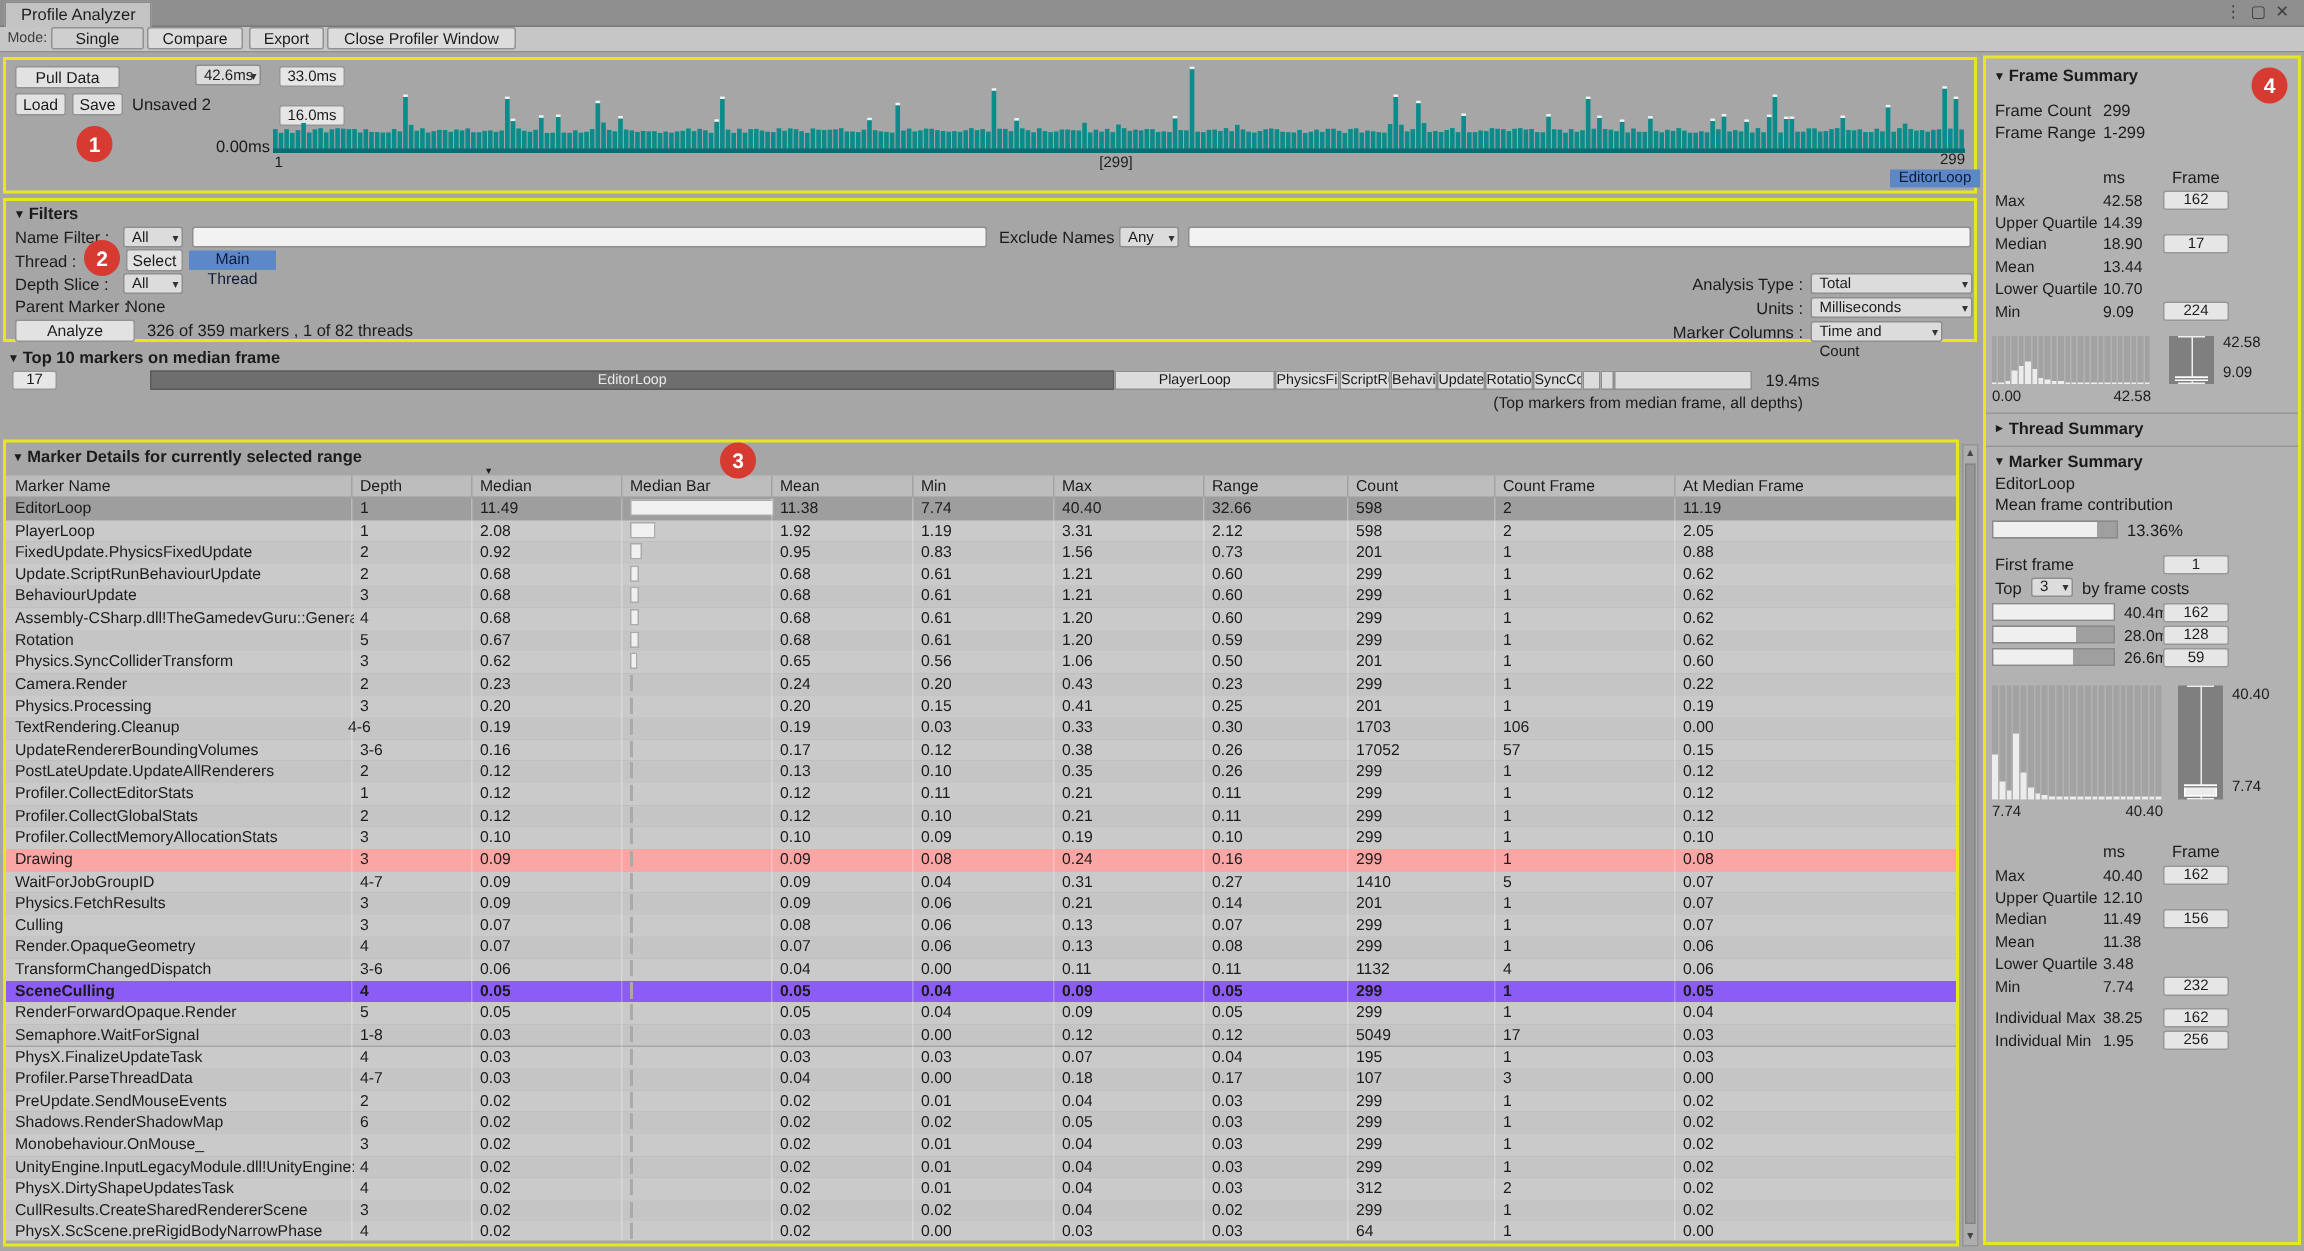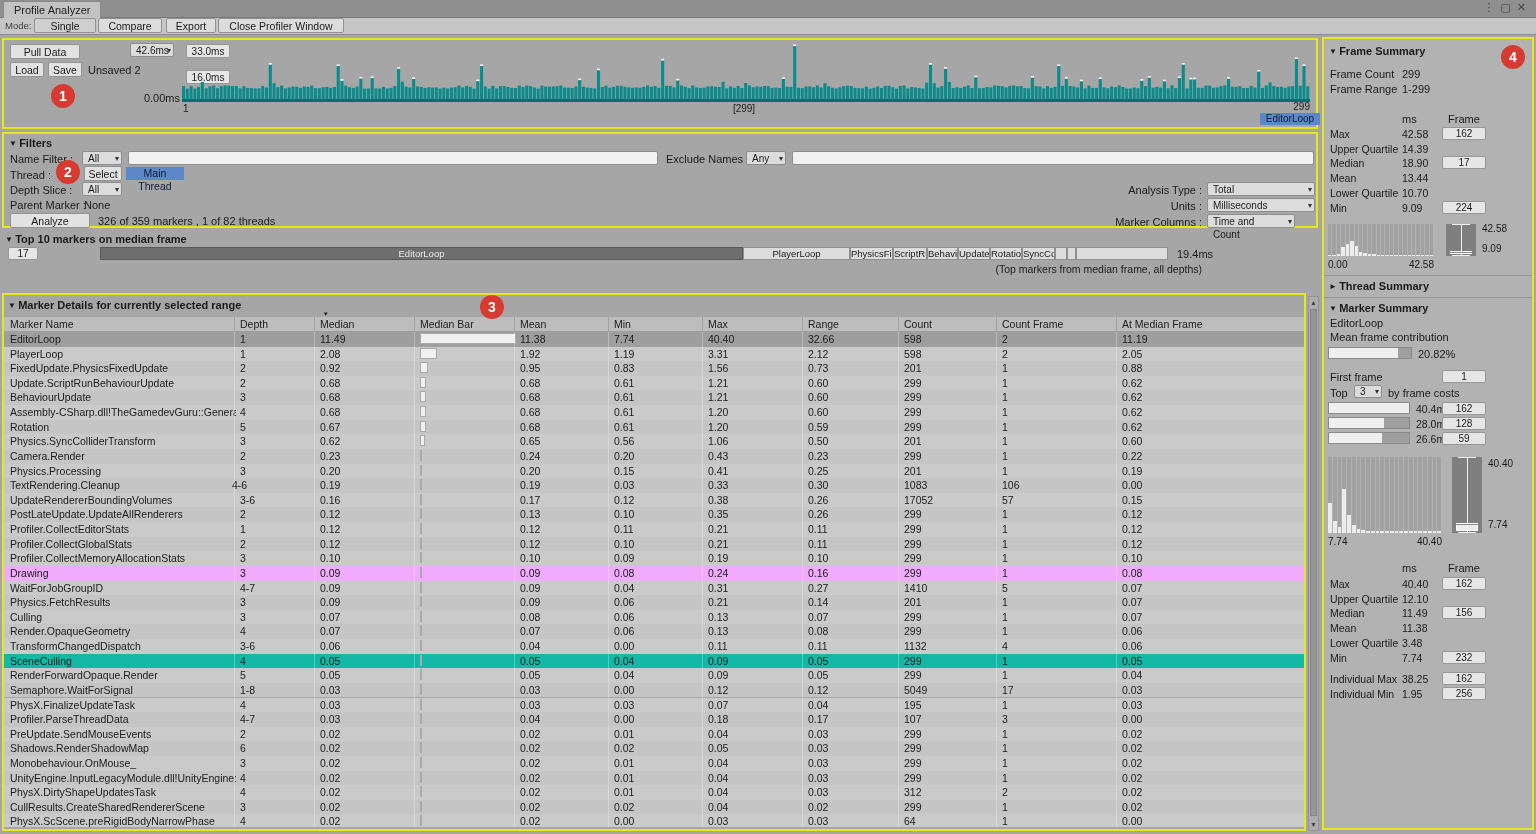--- a/index.html
+++ b/index.html
@@ -636,21 +636,21 @@
         </div>
         <div class="trow" style="top: 146.2px; background: rgb(197, 197, 197);">
           <div class="tcell" style="left: 6px; width: 226px;">TextRendering.Cleanup</div>
           <div class="tcell" style="left: 228px;">4-6</div>
           <div class="tcell" style="left: 316px;">0.19</div>
           <div style="position: absolute; left: 416px; top: 1px; width: 1.6px; height: 11px; background: rgb(240, 240, 240); border: 1px solid rgb(170, 170, 170); box-sizing: border-box;"></div>
           <div class="tcell" style="left: 516px;">0.19</div>
           <div class="tcell" style="left: 610px;">0.03</div>
           <div class="tcell" style="left: 704px;">0.33</div>
           <div class="tcell" style="left: 804px;">0.30</div>
-          <div class="tcell" style="left: 900px;">1083</div>
+          <div class="tcell" style="left: 900px;">1703</div>
           <div class="tcell" style="left: 998px;">106</div>
           <div class="tcell" style="left: 1118px;">0.00</div>
         </div>
         <div class="trow" style="top: 160.82px; background: rgb(202, 202, 202);">
           <div class="tcell" style="left: 6px; width: 226px;">UpdateRendererBoundingVolumes</div>
           <div class="tcell" style="left: 236px;">3-6</div>
           <div class="tcell" style="left: 316px;">0.16</div>
           <div style="position: absolute; left: 416px; top: 1px; width: 1.3px; height: 11px; background: rgb(240, 240, 240); border: 1px solid rgb(170, 170, 170); box-sizing: border-box;"></div>
           <div class="tcell" style="left: 516px;">0.17</div>
           <div class="tcell" style="left: 610px;">0.12</div>
@@ -705,21 +705,21 @@
           <div class="tcell" style="left: 316px;">0.10</div>
           <div style="position: absolute; left: 416px; top: 1px; width: 1px; height: 11px; background: rgb(240, 240, 240); border: 1px solid rgb(170, 170, 170); box-sizing: border-box;"></div>
           <div class="tcell" style="left: 516px;">0.10</div>
           <div class="tcell" style="left: 610px;">0.09</div>
           <div class="tcell" style="left: 704px;">0.19</div>
           <div class="tcell" style="left: 804px;">0.10</div>
           <div class="tcell" style="left: 900px;">299</div>
           <div class="tcell" style="left: 998px;">1</div>
           <div class="tcell" style="left: 1118px;">0.10</div>
         </div>
-        <div class="trow" style="top: 233.92px; background: #f0abfc;">
+        <div class="trow" style="top: 233.92px; background: #fca5a5;">
           <div class="tcell" style="left: 6px; width: 226px;">Drawing</div>
           <div class="tcell" style="left: 236px;">3</div>
           <div class="tcell" style="left: 316px;">0.09</div>
           <div style="position: absolute; left: 416px; top: 1px; width: 1px; height: 11px; background: rgb(240, 240, 240); border: 1px solid rgb(170, 170, 170); box-sizing: border-box;"></div>
           <div class="tcell" style="left: 516px;">0.09</div>
           <div class="tcell" style="left: 610px;">0.08</div>
           <div class="tcell" style="left: 704px;">0.24</div>
           <div class="tcell" style="left: 804px;">0.16</div>
           <div class="tcell" style="left: 900px;">299</div>
           <div class="tcell" style="left: 998px;">1</div>
@@ -783,21 +783,21 @@
           <div class="tcell" style="left: 316px;">0.06</div>
           <div style="position: absolute; left: 416px; top: 1px; width: 1px; height: 11px; background: rgb(240, 240, 240); border: 1px solid rgb(170, 170, 170); box-sizing: border-box;"></div>
           <div class="tcell" style="left: 516px;">0.04</div>
           <div class="tcell" style="left: 610px;">0.00</div>
           <div class="tcell" style="left: 704px;">0.11</div>
           <div class="tcell" style="left: 804px;">0.11</div>
           <div class="tcell" style="left: 900px;">1132</div>
           <div class="tcell" style="left: 998px;">4</div>
           <div class="tcell" style="left: 1118px;">0.06</div>
         </div>
-        <div class="trow" style="top: 321.64px; background: #14b8a6;">
+        <div class="trow" style="top: 321.64px; background: #8b5cf6; font-weight: bold;">
           <div class="tcell" style="left: 6px; width: 226px;">SceneCulling</div>
           <div class="tcell" style="left: 236px;">4</div>
           <div class="tcell" style="left: 316px;">0.05</div>
           <div style="position: absolute; left: 416px; top: 1px; width: 1px; height: 11px; background: rgb(240, 240, 240); border: 1px solid rgb(170, 170, 170); box-sizing: border-box;"></div>
           <div class="tcell" style="left: 516px;">0.05</div>
           <div class="tcell" style="left: 610px;">0.04</div>
           <div class="tcell" style="left: 704px;">0.09</div>
           <div class="tcell" style="left: 804px;">0.05</div>
           <div class="tcell" style="left: 900px;">299</div>
           <div class="tcell" style="left: 998px;">1</div>
@@ -1094,21 +1094,21 @@
     <div class="divider" style="top:236px;"></div>
     <span class="lbl bold foldc" style="left:5px;top:241px;">Thread Summary</span>
     <div class="divider" style="top:258px;"></div>
 
     <span class="lbl bold fold" style="left:5px;top:263px;">Marker Summary</span>
     <span class="lbl" style="left:6px;top:278px;">EditorLoop</span>
     <span class="lbl" style="left:6px;top:292px;">Mean frame contribution</span>
     <div class="abs" style="left:4px;top:308px;width:84px;height:12px;background:#9f9f9f;border:1px solid #8a8a8a;box-sizing:border-box;">
       <div id="contribFill" style="height: 100%; background: rgb(239, 239, 239); width: 84.68%;"></div>
     </div>
-    <span class="lbl" style="left:94px;top:309px;">20.82%</span>
+    <span class="lbl" style="left:94px;top:309px;">13.36%</span>
 
     <span class="lbl" style="left:6px;top:332px;">First frame</span>
     <div class="chip statchip" style="left:118px;top:331px;">1</div>
 
     <span class="lbl" style="left:6px;top:348px;">Top</span>
     <div class="chipdrop" style="left:30px;top:346px;width:28px;height:13px;line-height:12px;">3</div>
     <span class="lbl" style="left:64px;top:348px;">by frame costs</span>
     <div id="topCosts" class="abs" style="left:0;top:362px;width:100%;">
         <div class="statrow" style="top: 0px;">
           <div style="position: absolute; left: 4px; top: 1px; width: 82px; height: 12px; background: rgb(159, 159, 159); border: 1px solid rgb(138, 138, 138); box-sizing: border-box;">

